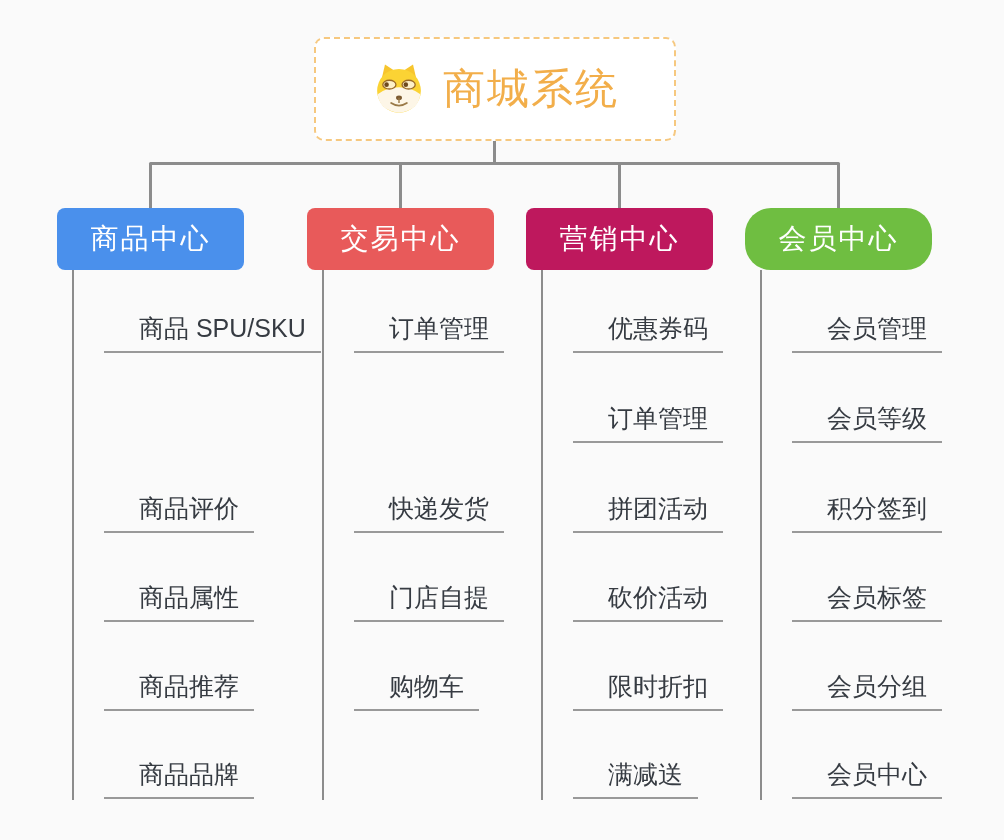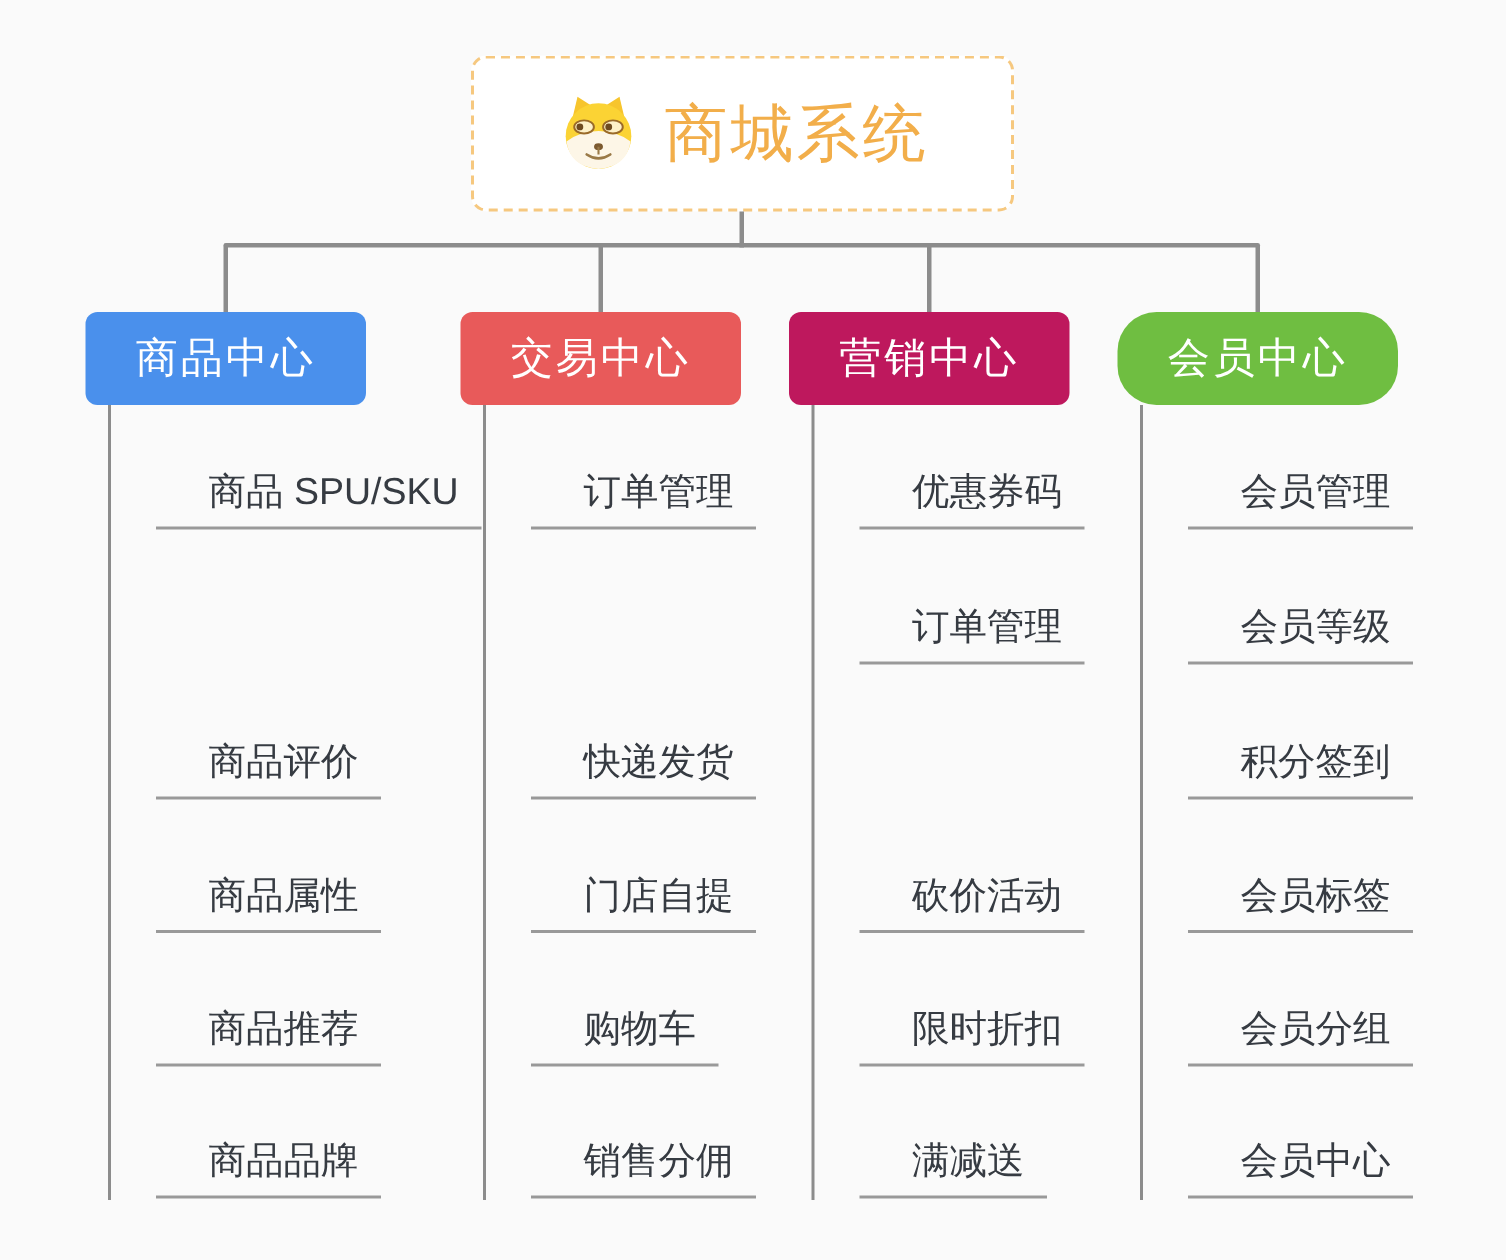--- a/index.html
+++ b/index.html
@@ -127,30 +127,30 @@
 
   <div class="col c2">
     <div class="branch" style="background-color: rgb(232, 90, 90);">
       <span class="branch-label">交易中心</span>
     </div>
     <div class="trunk"></div>
     <div class="child r1">订单管理</div>
     <div class="child r3">快递发货</div>
     <div class="child r4">门店自提</div>
     <div class="child r5">购物车</div>
-    <div class="child r6">销售分佣</div>
   </div>
 
   <div class="col c3">
     <div class="branch" style="background-color: #be185d;">
       <span class="branch-label">营销中心</span>
     </div>
     <div class="trunk"></div>
     <div class="child r1">优惠券码</div>
     <div class="child r2">订单管理</div>
+    <div class="child r3">拼团活动</div>
     <div class="child r4">砍价活动</div>
     <div class="child r5">限时折扣</div>
     <div class="child r6">满减送</div>
   </div>
 
   <div class="col c4">
     <div class="branch" style="background-color: rgb(111, 190, 65); border-radius: 26px;">
       <span class="branch-label">会员中心</span>
     </div>
     <div class="trunk"></div>

